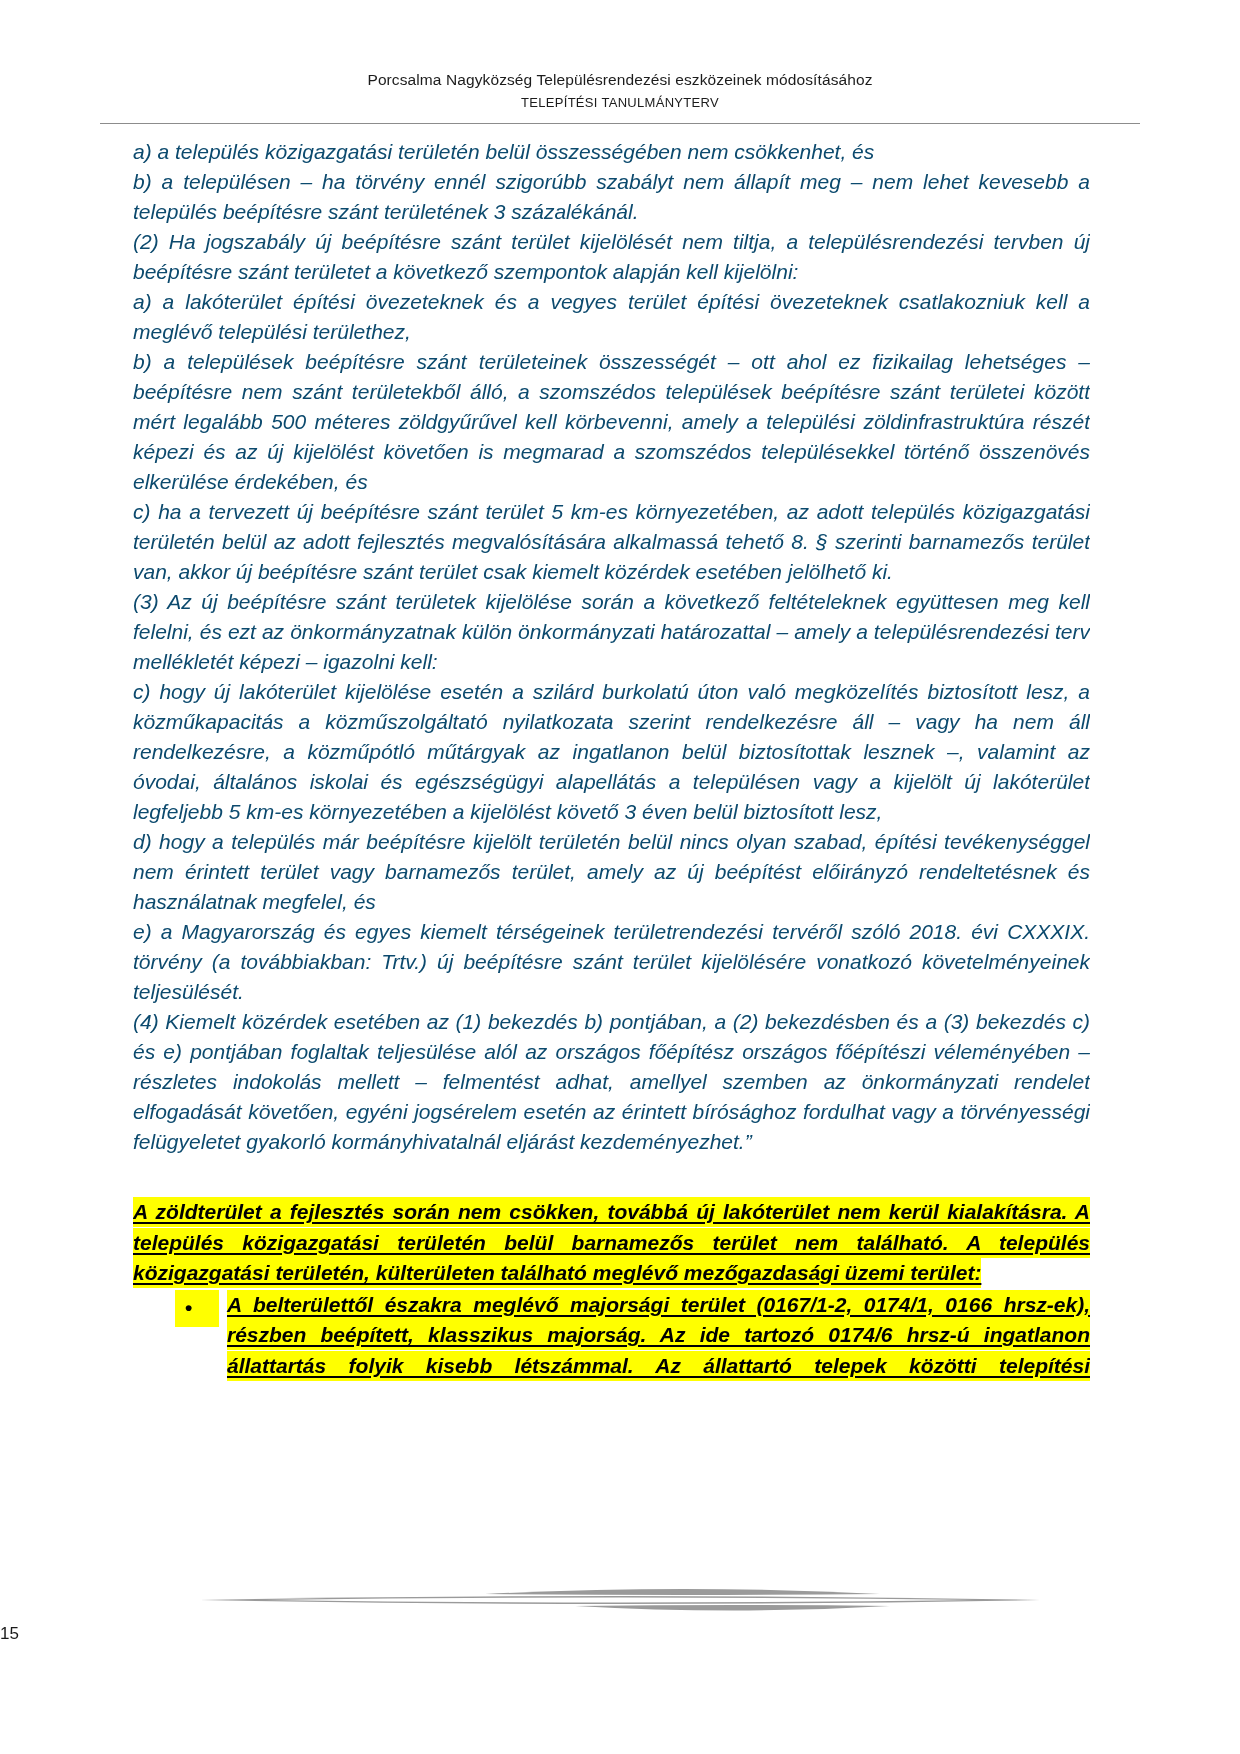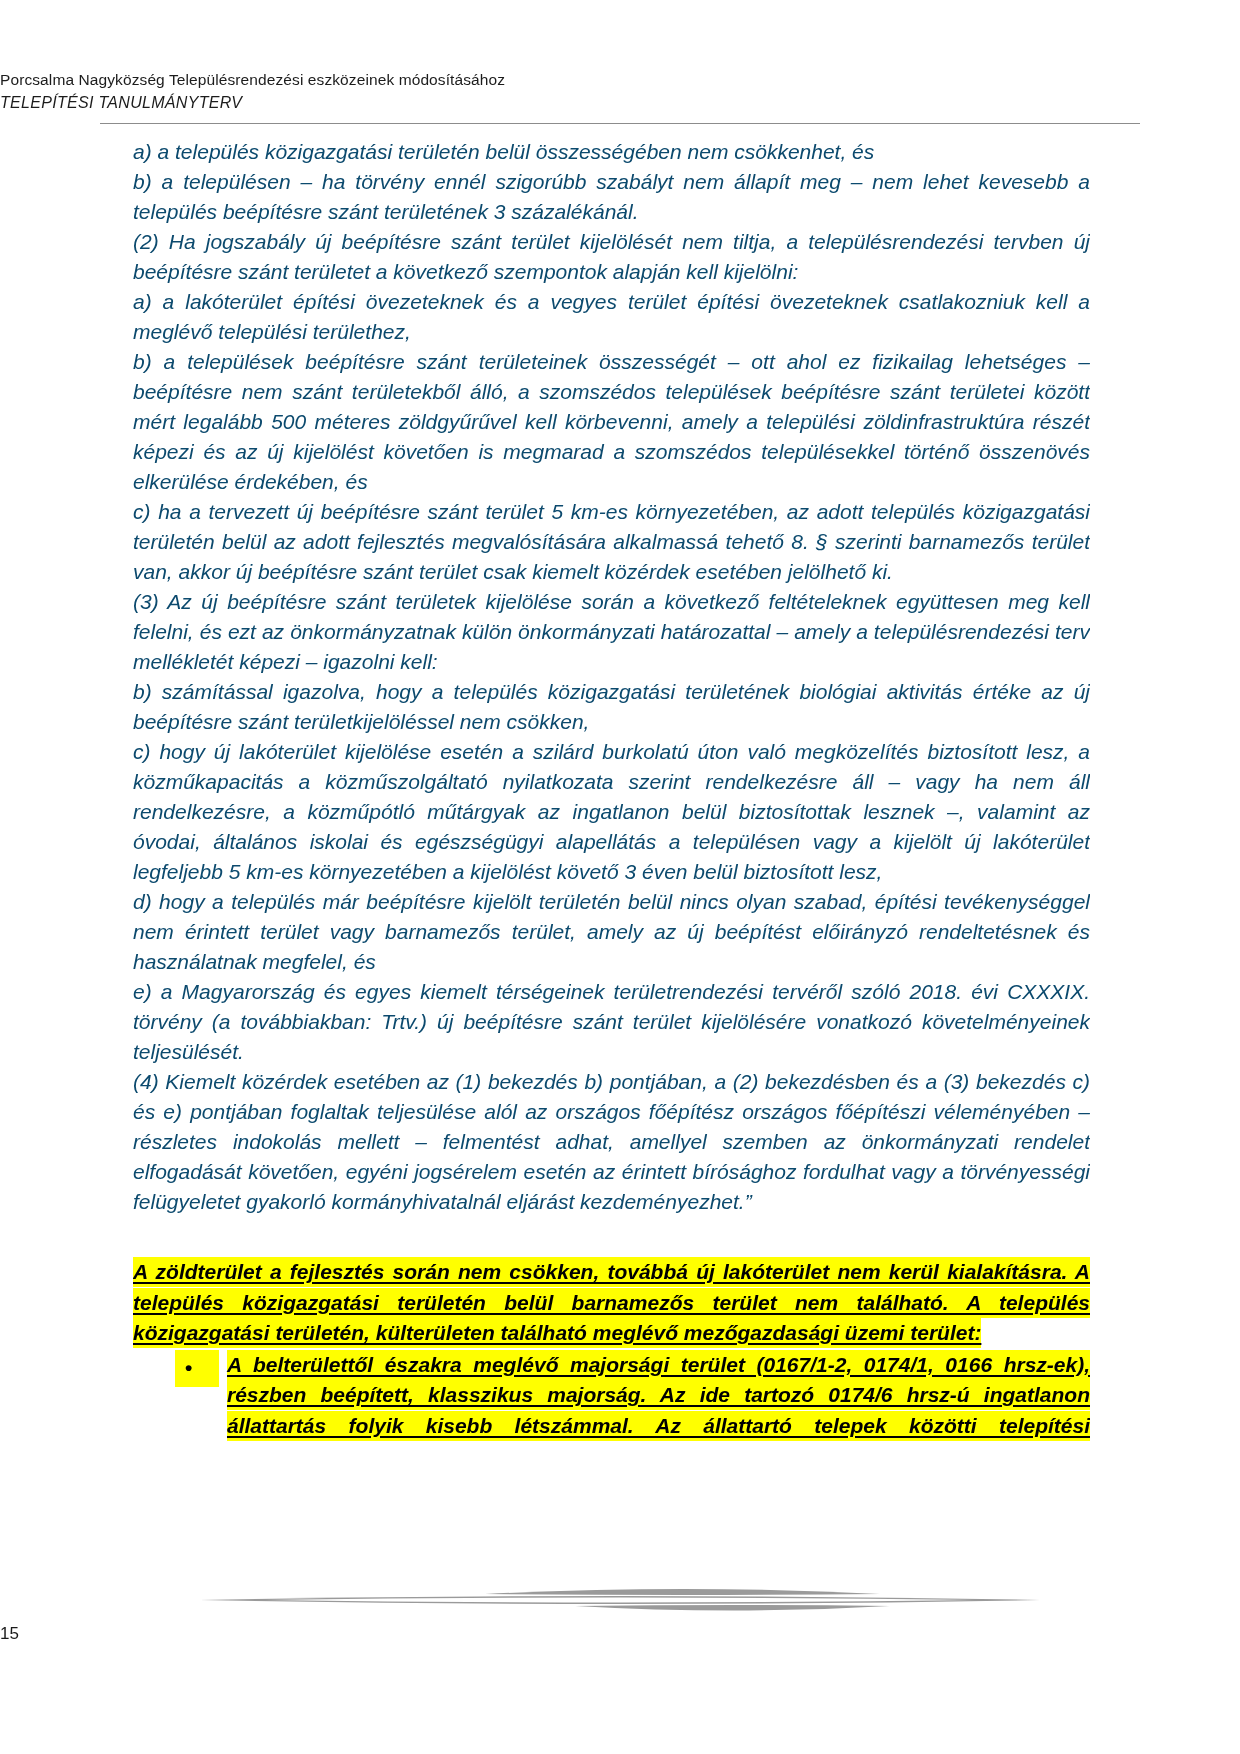--- a/index.html
+++ b/index.html
@@ -12,33 +12,33 @@
   html,body{background:#ffffff;}
   body{
     width:1240px;height:1754px;
     position:relative;
     font-family:"Liberation Sans","DejaVu Sans",sans-serif;
     color:var(--text);
     overflow:hidden;
   }
   .page-header{
     padding-top:68px;
+    text-align:center;
     font-style:normal;
     color:#1c1c1c;
   }
   .page-header .line1{
     font-size:15.5px;
     line-height:23px;
     letter-spacing:0.1px;
   }
   .page-header .line2{
-    font-size:16px;
+    font-size:13px;
     line-height:23px;
     letter-spacing:0.3px;
-    font-style:italic;
   }
   .header-rule{
     margin:9px 100px 0 100px;
     width:1040px;
     border-top:1px solid var(--rule);
     height:0;
   }
   .doc-main{
     margin:13px 150px 0 133px;
     width:957px;
@@ -124,21 +124,20 @@
 
 <main class="doc-main">
   <section class="law-text">
     <p>a) a település közigazgatási területén belül összességében nem csökkenhet, és</p>
     <p>b) a településen – ha törvény ennél szigorúbb szabályt nem állapít meg – nem lehet kevesebb a település beépítésre szánt területének 3 százalékánál.</p>
     <p>(2) Ha jogszabály új beépítésre szánt terület kijelölését nem tiltja, a településrendezési tervben új beépítésre szánt területet a következő szempontok alapján kell kijelölni:</p>
     <p>a) a lakóterület építési övezeteknek és a vegyes terület építési övezeteknek csatlakozniuk kell a meglévő települési területhez,</p>
     <p>b) a települések beépítésre szánt területeinek összességét – ott ahol ez fizikailag lehetséges – beépítésre nem szánt területekből álló, a szomszédos települések beépítésre szánt területei között mért legalább 500 méteres zöldgyűrűvel kell körbevenni, amely a települési zöldinfrastruktúra részét képezi és az új kijelölést követően is megmarad a szomszédos településekkel történő összenövés elkerülése érdekében, és</p>
     <p>c) ha a tervezett új beépítésre szánt terület 5 km-es környezetében, az adott település közigazgatási területén belül az adott fejlesztés megvalósítására alkalmassá tehető 8. § szerinti barnamezős terület van, akkor új beépítésre szánt terület csak kiemelt közérdek esetében jelölhető ki.</p>
     <p>(3) Az új beépítésre szánt területek kijelölése során a következő feltételeknek együttesen meg kell felelni, és ezt az önkormányzatnak külön önkormányzati határozattal – amely a településrendezési terv mellékletét képezi – igazolni kell:</p>
-    <p>b) számítással igazolva, hogy a település közigazgatási területének biológiai aktivitás értéke az új beépítésre szánt területkijelöléssel nem csökken,</p>
     <p>c) hogy új lakóterület kijelölése esetén a szilárd burkolatú úton való megközelítés biztosított lesz, a közműkapacitás a közműszolgáltató nyilatkozata szerint rendelkezésre áll – vagy ha nem áll rendelkezésre, a közműpótló műtárgyak az ingatlanon belül biztosítottak lesznek –, valamint az óvodai, általános iskolai és egészségügyi alapellátás a településen vagy a kijelölt új lakóterület legfeljebb 5 km-es környezetében a kijelölést követő 3 éven belül biztosított lesz,</p>
     <p>d) hogy a település már beépítésre kijelölt területén belül nincs olyan szabad, építési tevékenységgel nem érintett terület vagy barnamezős terület, amely az új beépítést előirányzó rendeltetésnek és használatnak megfelel, és</p>
     <p>e) a Magyarország és egyes kiemelt térségeinek területrendezési tervéről szóló 2018. évi CXXXIX. törvény (a továbbiakban: Trtv.) új beépítésre szánt terület kijelölésére vonatkozó követelményeinek teljesülését.</p>
     <p>(4) Kiemelt közérdek esetében az (1) bekezdés b) pontjában, a (2) bekezdésben és a (3) bekezdés c) és e) pontjában foglaltak teljesülése alól az országos főépítész országos főépítészi véleményében – részletes indokolás mellett – felmentést adhat, amellyel szemben az önkormányzati rendelet elfogadását követően, egyéni jogsérelem esetén az érintett bírósághoz fordulhat vagy a törvényességi felügyeletet gyakorló kormányhivatalnál eljárást kezdeményezhet.”</p>
   </section>
 
   <section class="hl-section">
     <div class="hl-intro">
       <span class="hl-text">A zöldterület a fejlesztés során nem csökken, továbbá új lakóterület nem kerül kialakításra. A település közigazgatási területén belül barnamezős terület nem található. A település közigazgatási területén, külterületen található meglévő mezőgazdasági üzemi terület:</span>
     </div>

